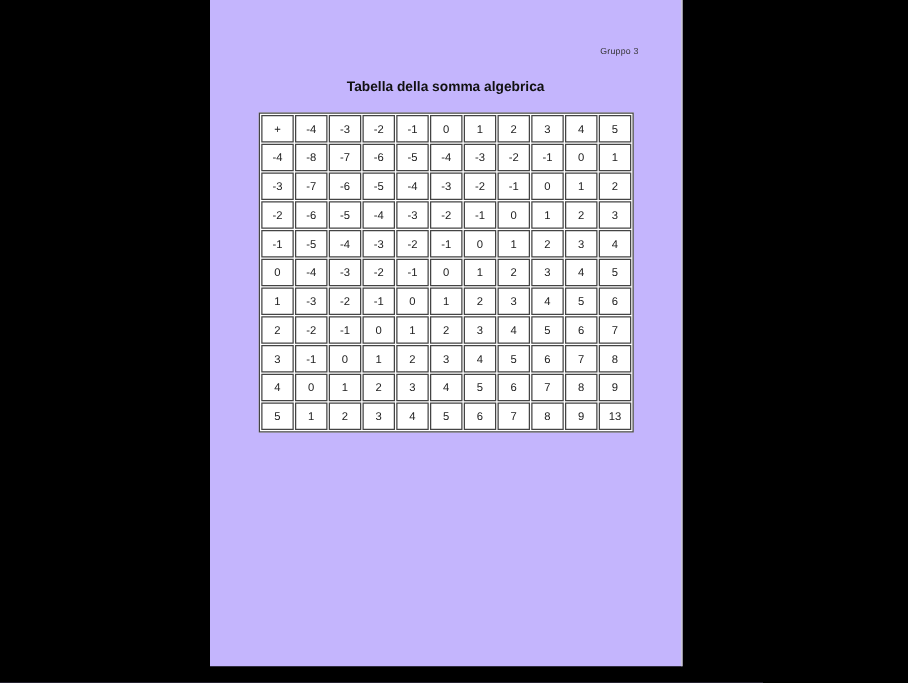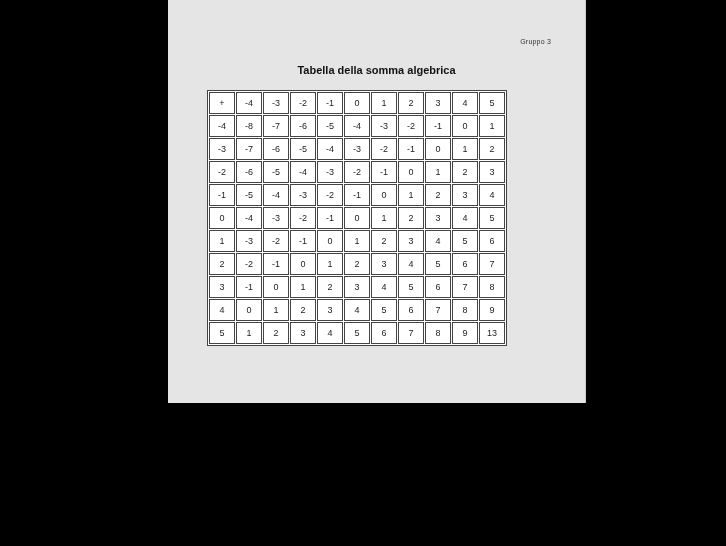--- a/index.html
+++ b/index.html
@@ -13,24 +13,23 @@
     width: 726px;
     height: 546px;
     background: #000;
     overflow: hidden;
   }
   .page {
     position: absolute;
     left: 168px;
     top: 0;
     width: 377px;
-    height: 403px;
-    background: #e5e5e5;
+    height: 533px;
+    background: #c4b5fd;
     border-right: 1px solid #cccccc;
-    padding-left: 40px;
   }
   .group-label {
     position: absolute;
     top: 38px;
     right: 34px;
     font-size: 7px;
     color: #333333;
     letter-spacing: 0.2px;
   }
   .doc-title {

